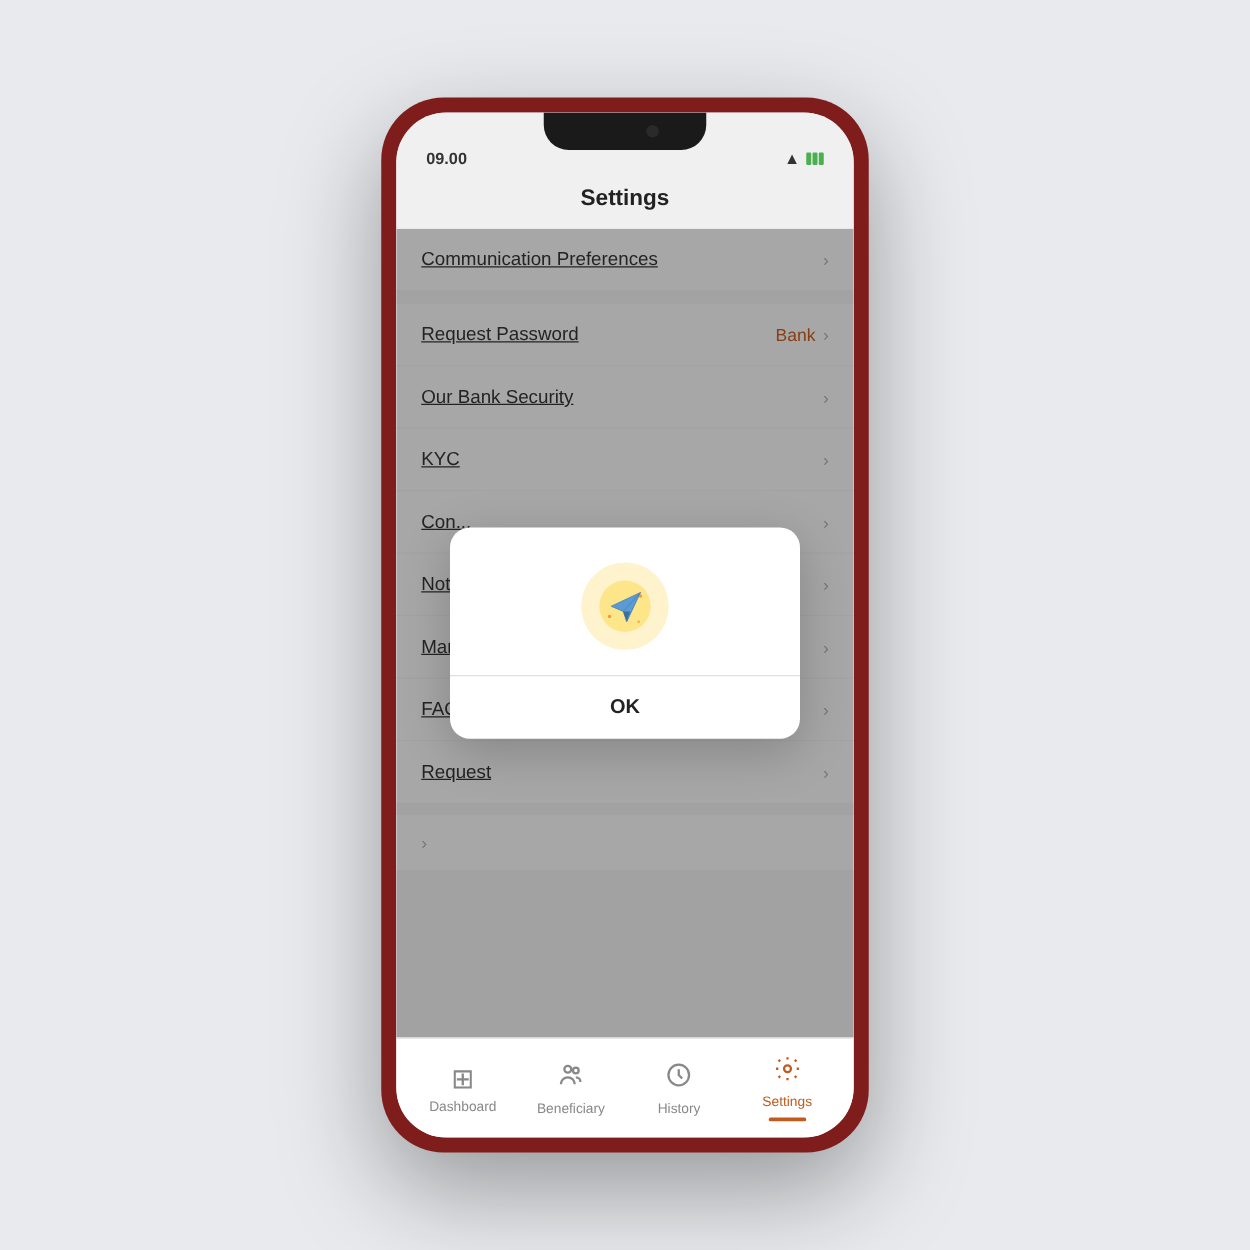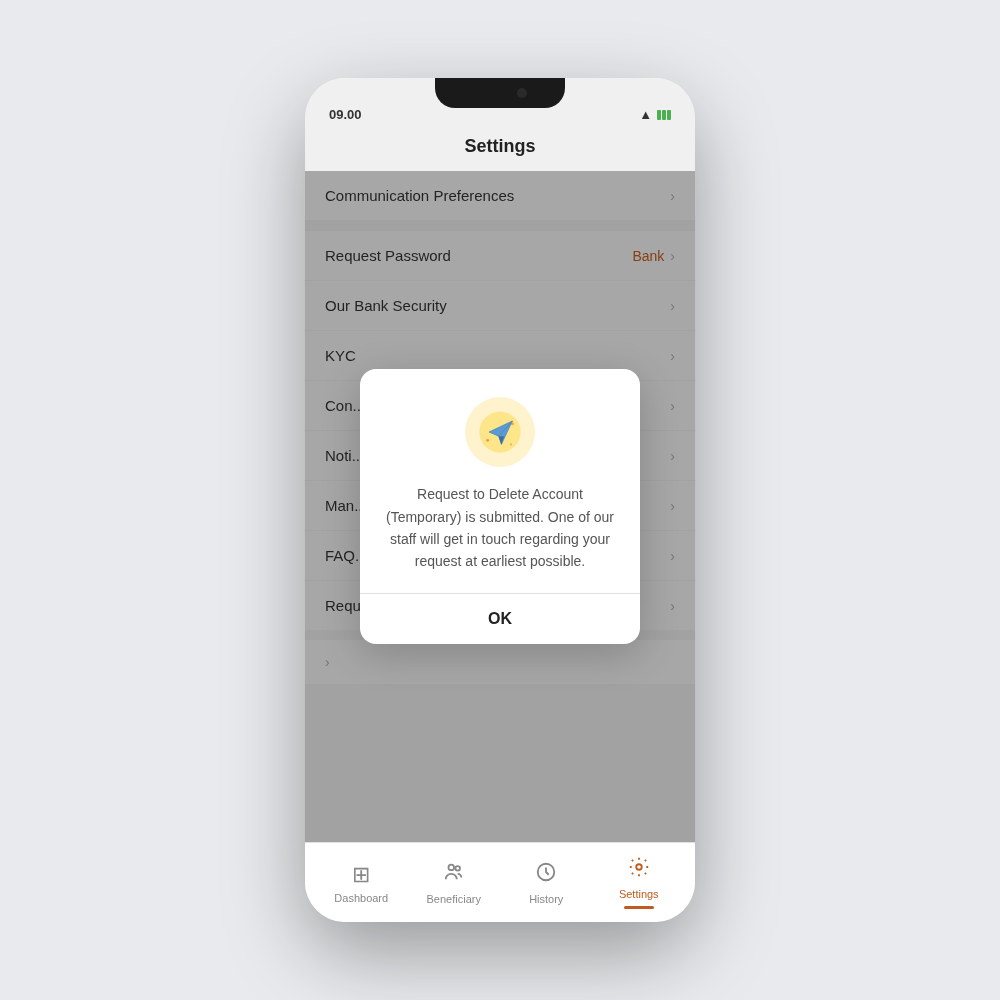--- a/index.html
+++ b/index.html
@@ -9,23 +9,23 @@
       background: #e8eaed;
       display: flex;
       align-items: center;
       justify-content: center;
       font-family: -apple-system, BlinkMacSystemFont, 'Segoe UI', sans-serif;
     }
 
     .phone-outer {
       width: 390px;
       height: 844px;
-      background: #86efac;
+      background: #7f1d1d;
       border-radius: 50px;
-      padding: 0;
+      padding: 12px;
       box-shadow: 0 30px 80px rgba(0,0,0,0.35);
       position: relative;
     }
 
     .phone-inner {
       width: 100%;
       height: 100%;
       background: #f0f0f0;
       border-radius: 40px;
       overflow: hidden;
@@ -129,20 +129,21 @@
       display: flex;
       align-items: center;
       justify-content: space-between;
       margin-bottom: 1px;
       cursor: pointer;
     }
 
     .list-item-text {
       font-size: 15px;
       color: #333;
+      text-decoration: underline;
     }
 
     .list-item-right {
       display: flex;
       align-items: center;
       gap: 6px;
     }
 
     .edit-text {
       font-size: 14px;
@@ -442,21 +443,20 @@
                   <polygon points="2,18 36,2 20,36 16,24" fill="#5b9bd5" stroke="#4a80b5" stroke-width="1"></polygon>
                   <polygon points="16,24 20,36 24,24" fill="#3a6fa0"></polygon>
                   <line x1="16" y1="24" x2="36" y2="2" stroke="#4a80b5" stroke-width="1"></line>
                 </g>
 
                 <circle cx="14" cy="44" r="2" fill="#f97316" opacity="0.7"></circle>
                 <circle cx="50" cy="20" r="2" fill="#f97316" opacity="0.7"></circle>
                 <circle cx="48" cy="50" r="1.5" fill="#f97316" opacity="0.5"></circle>
               </svg>
             </div>
-            <p class="modal-message">Request to Delete Account (Temporary) is submitted. One of our staff will get in touch regarding your request at earliest possible.</p>
           </div>
           <div class="modal-divider"></div>
           <button class="modal-ok-btn">OK</button>
         </div>
       </div>
 
     </div>
 
     <div class="bottom-nav">
 

